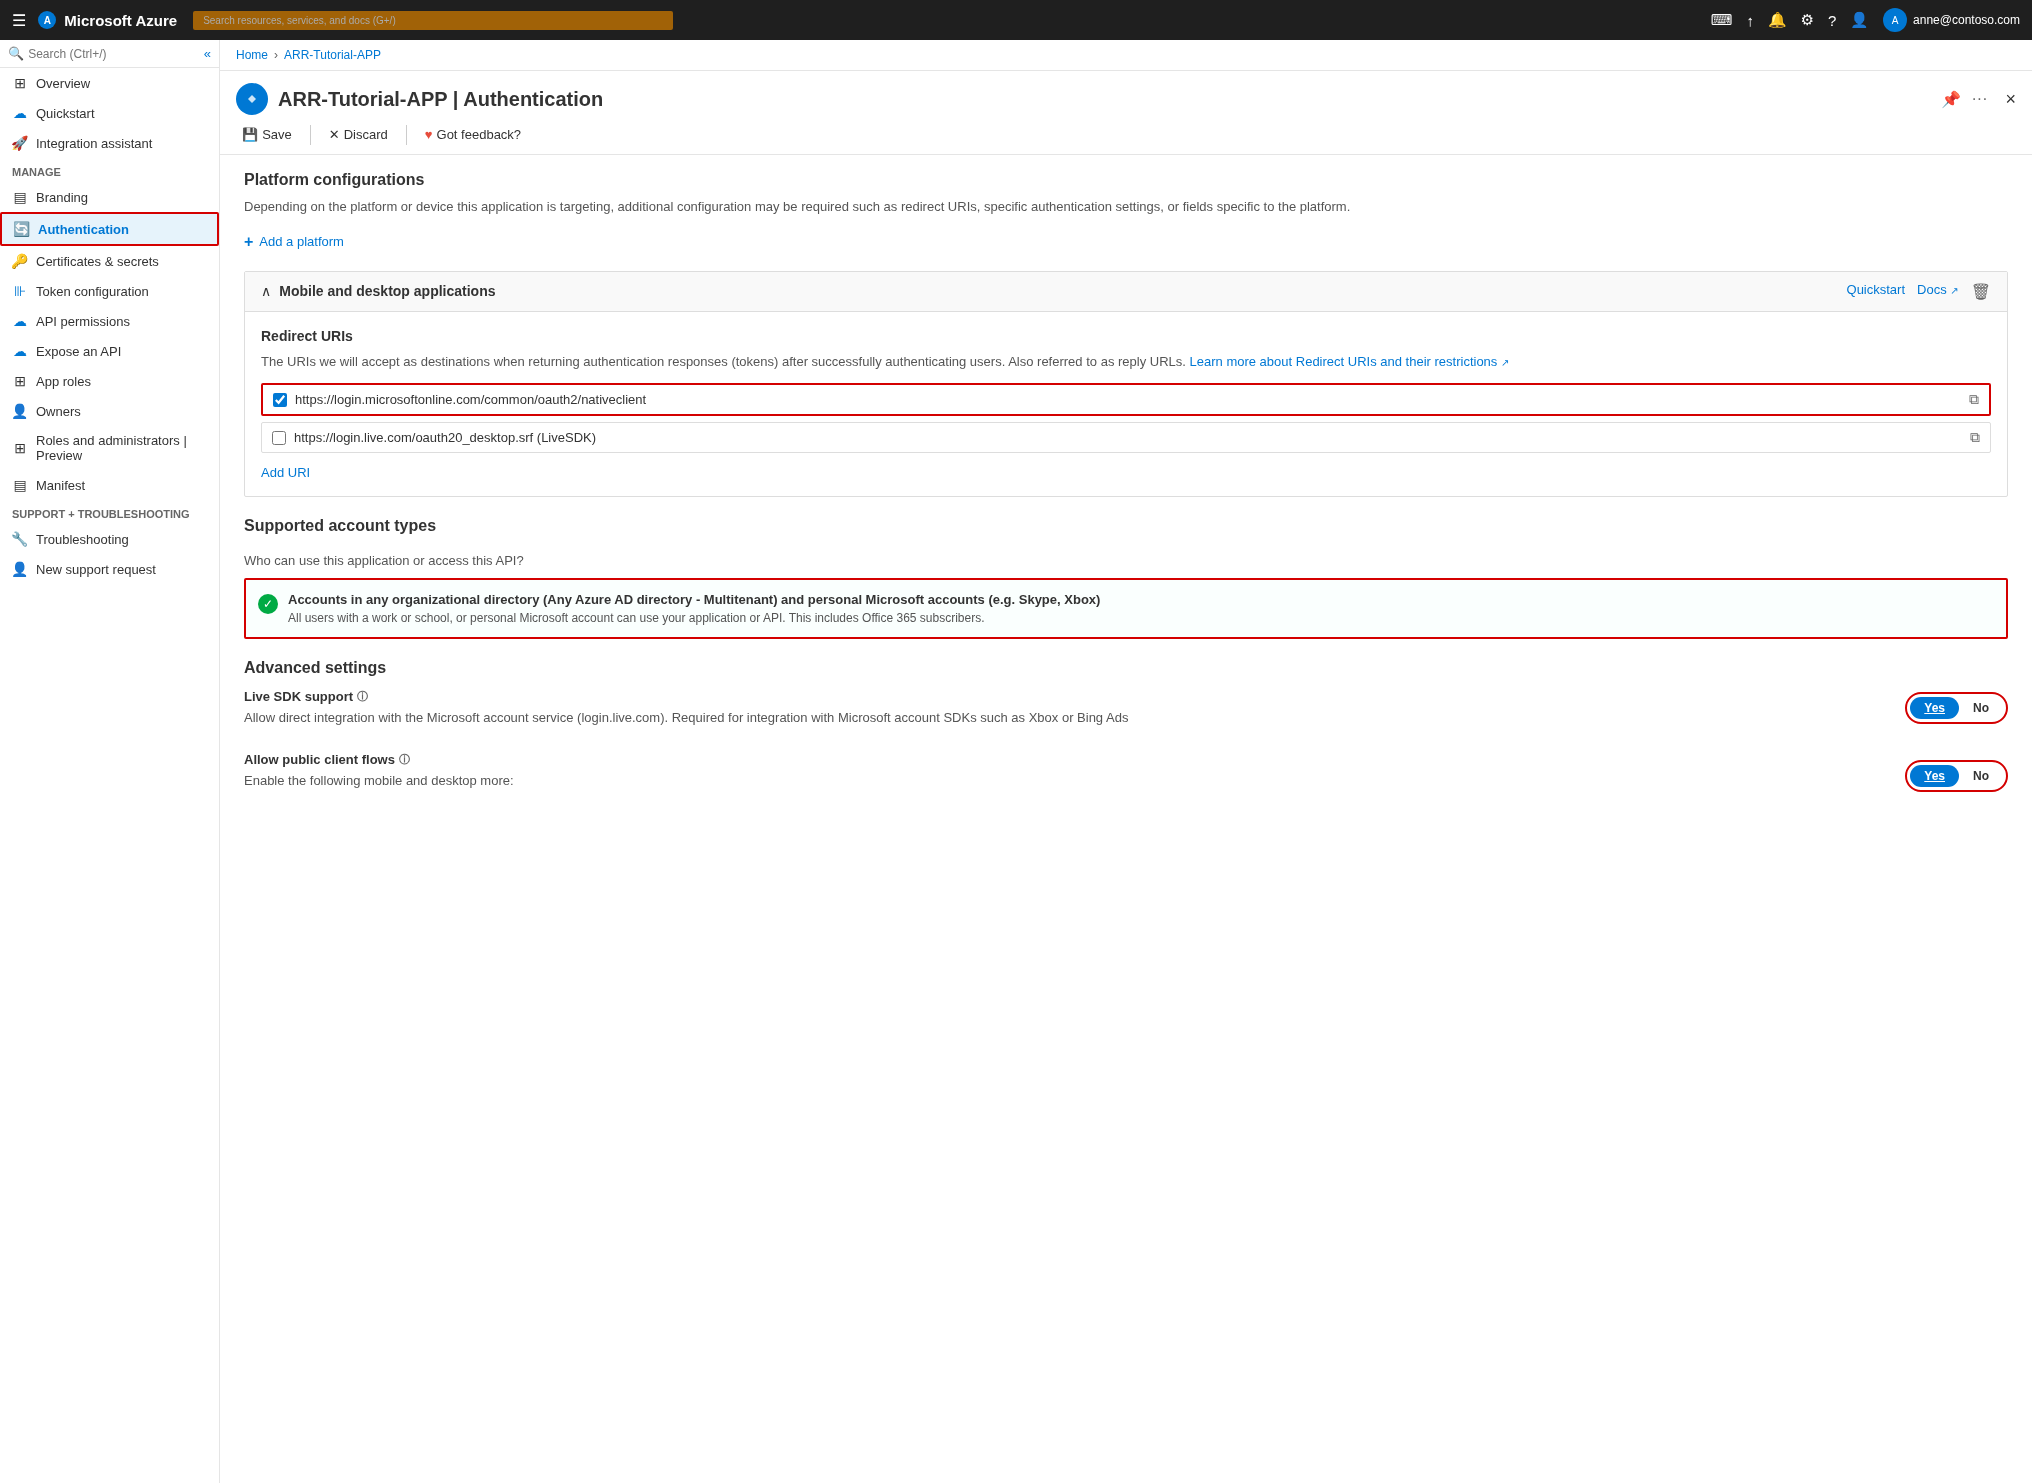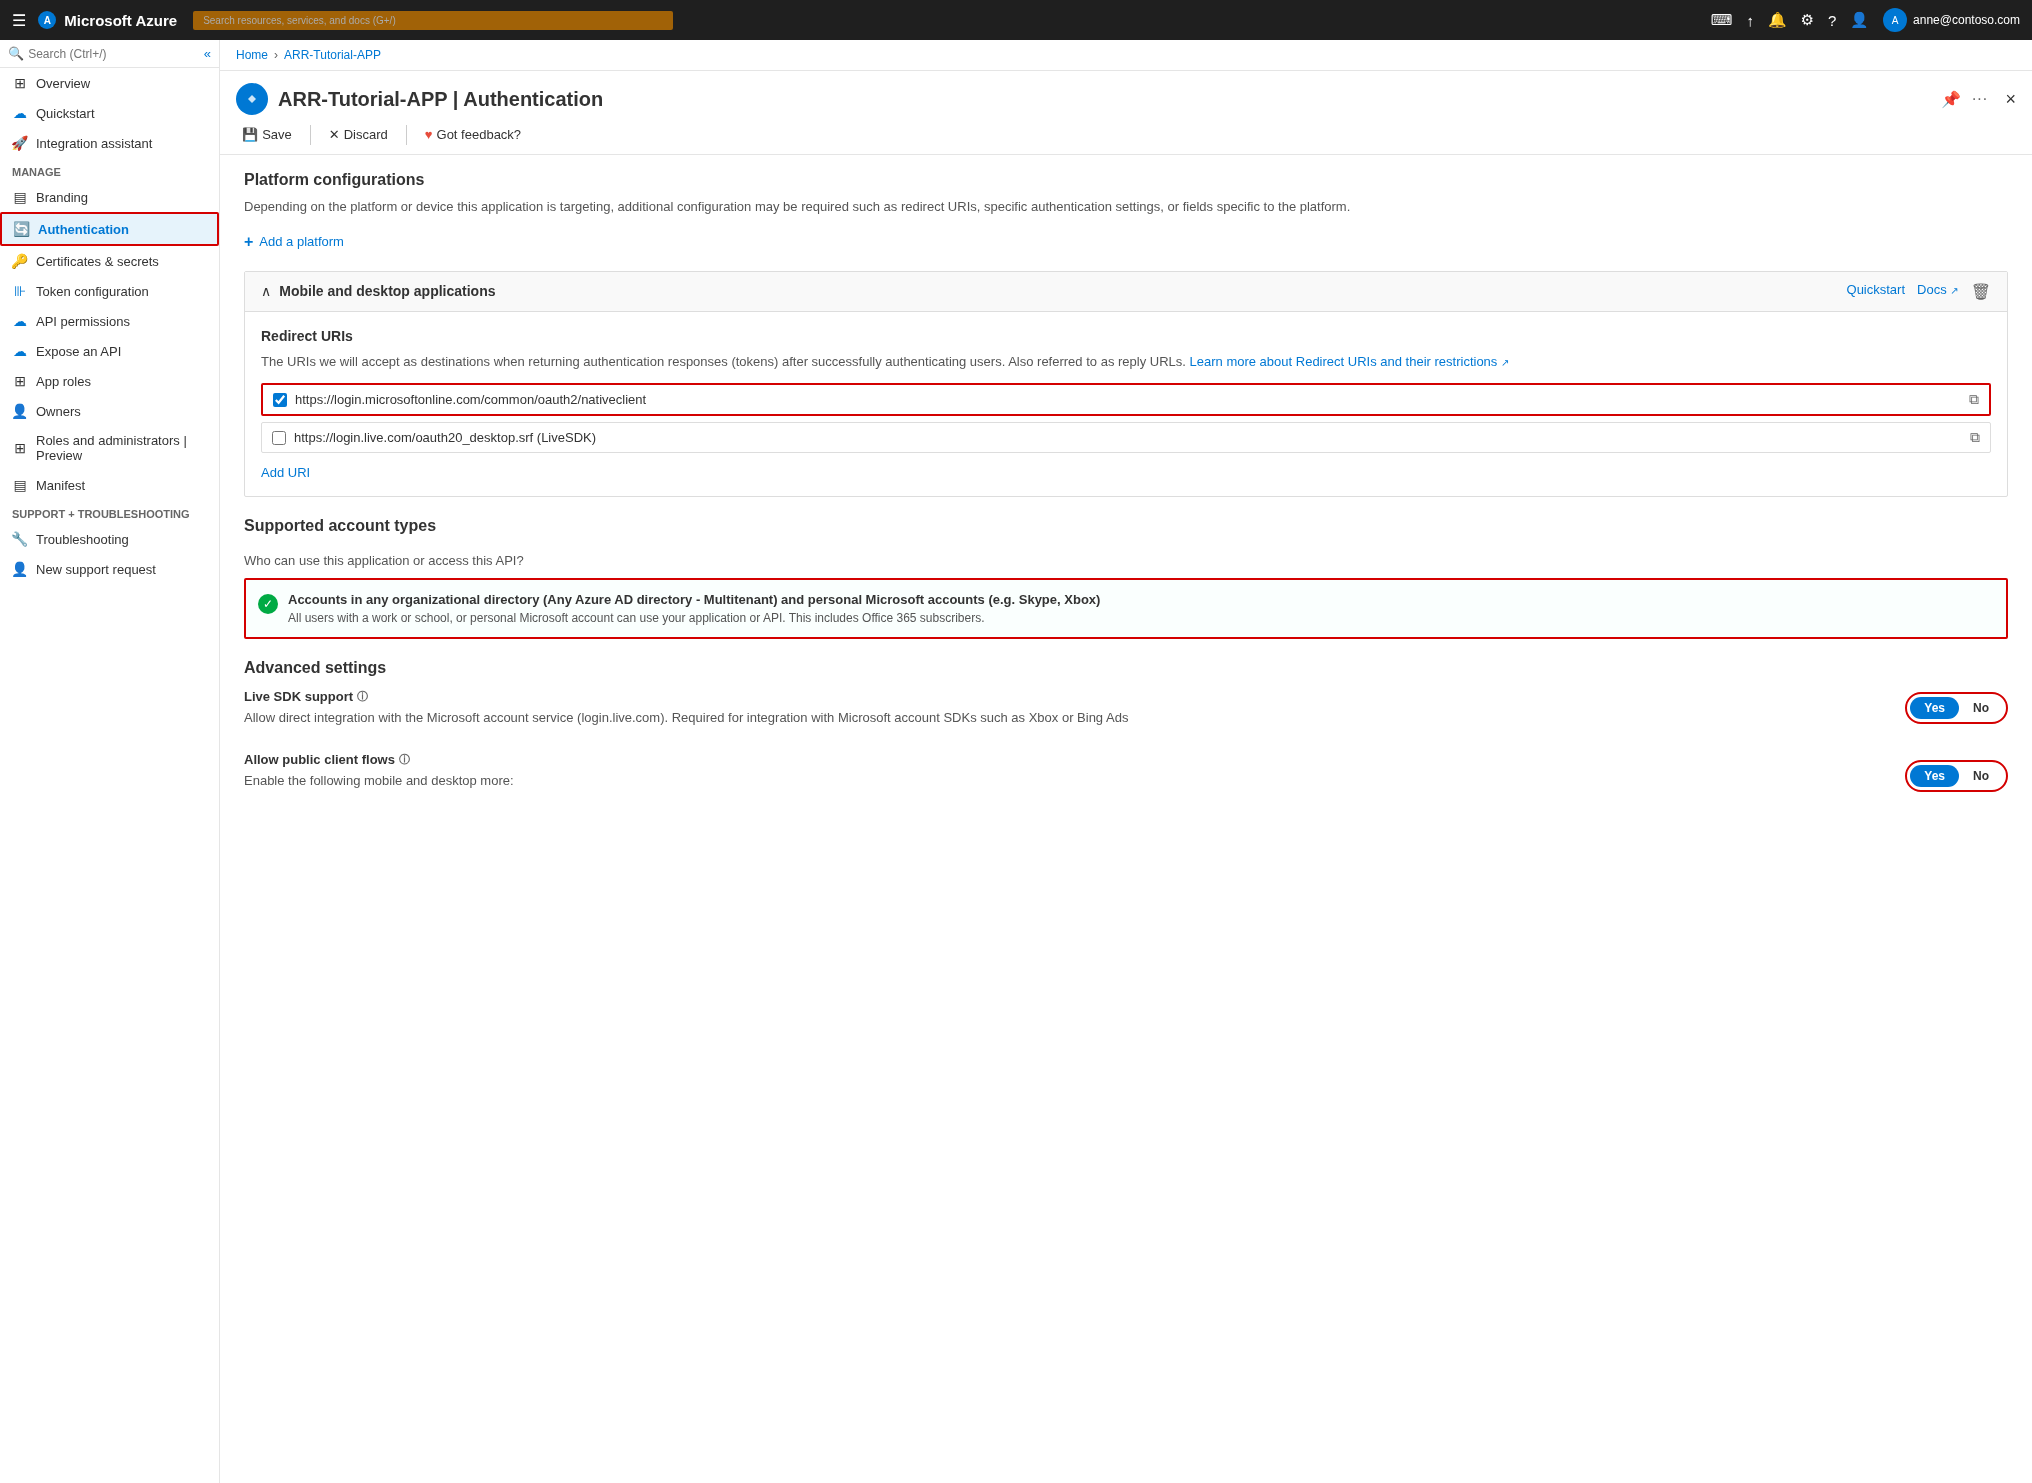--- a/index.html
+++ b/index.html
@@ -82,21 +82,21 @@
     .advanced-section { margin-top: 20px; }
     .advanced-row { display: flex; align-items: center; margin-bottom: 24px; }
     .advanced-row-content { flex: 1; }
     .advanced-row-label { font-size: 13px; font-weight: 600; margin-bottom: 4px; display: flex; align-items: center; gap: 4px; }
     .advanced-row-desc { font-size: 13px; color: #555; line-height: 1.5; }
     .advanced-row-toggle { margin-left: 24px; flex-shrink: 0; }
 
     
     .toggle-container { border: 2px solid #f00; border-radius: 20px; padding: 3px; display: inline-flex; background: #fff; }
     .toggle-btn { padding: 4px 14px; border-radius: 16px; font-size: 12px; font-weight: 600; cursor: pointer; border: none; background: transparent; }
-    .toggle-btn.active { background: #0078d4; color: #fff; }
+    .toggle-btn.active { background: #0078d4; color: #fff; text-decoration: underline; }
     .toggle-btn.inactive { background: transparent; color: #333; }
 
     
     .bullet-list { padding-left: 20px; }
     .bullet-list li { font-size: 13px; color: #555; margin-bottom: 4px; }
     .bullet-list li a { color: #0078d4; text-decoration: none; }
 
     
     .chevron-icon { font-size: 14px; color: #333; cursor: pointer; }
 

